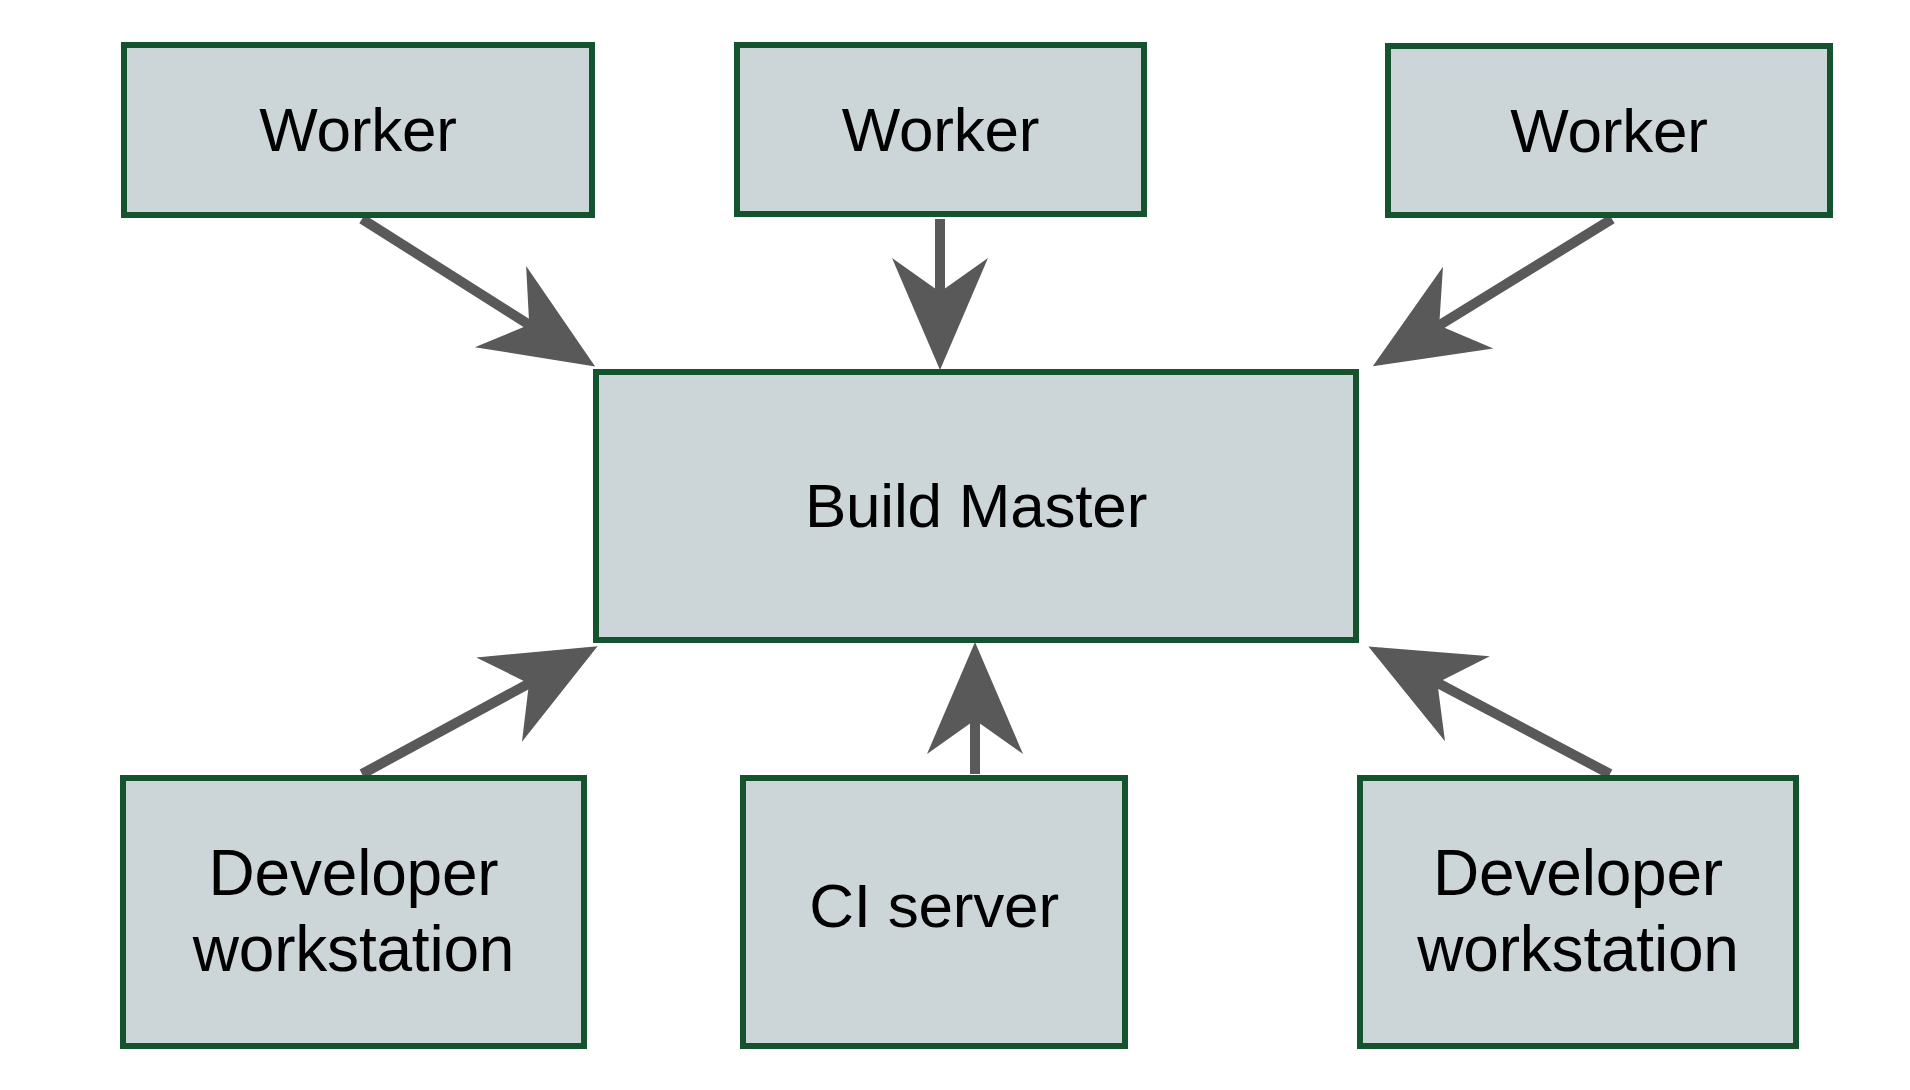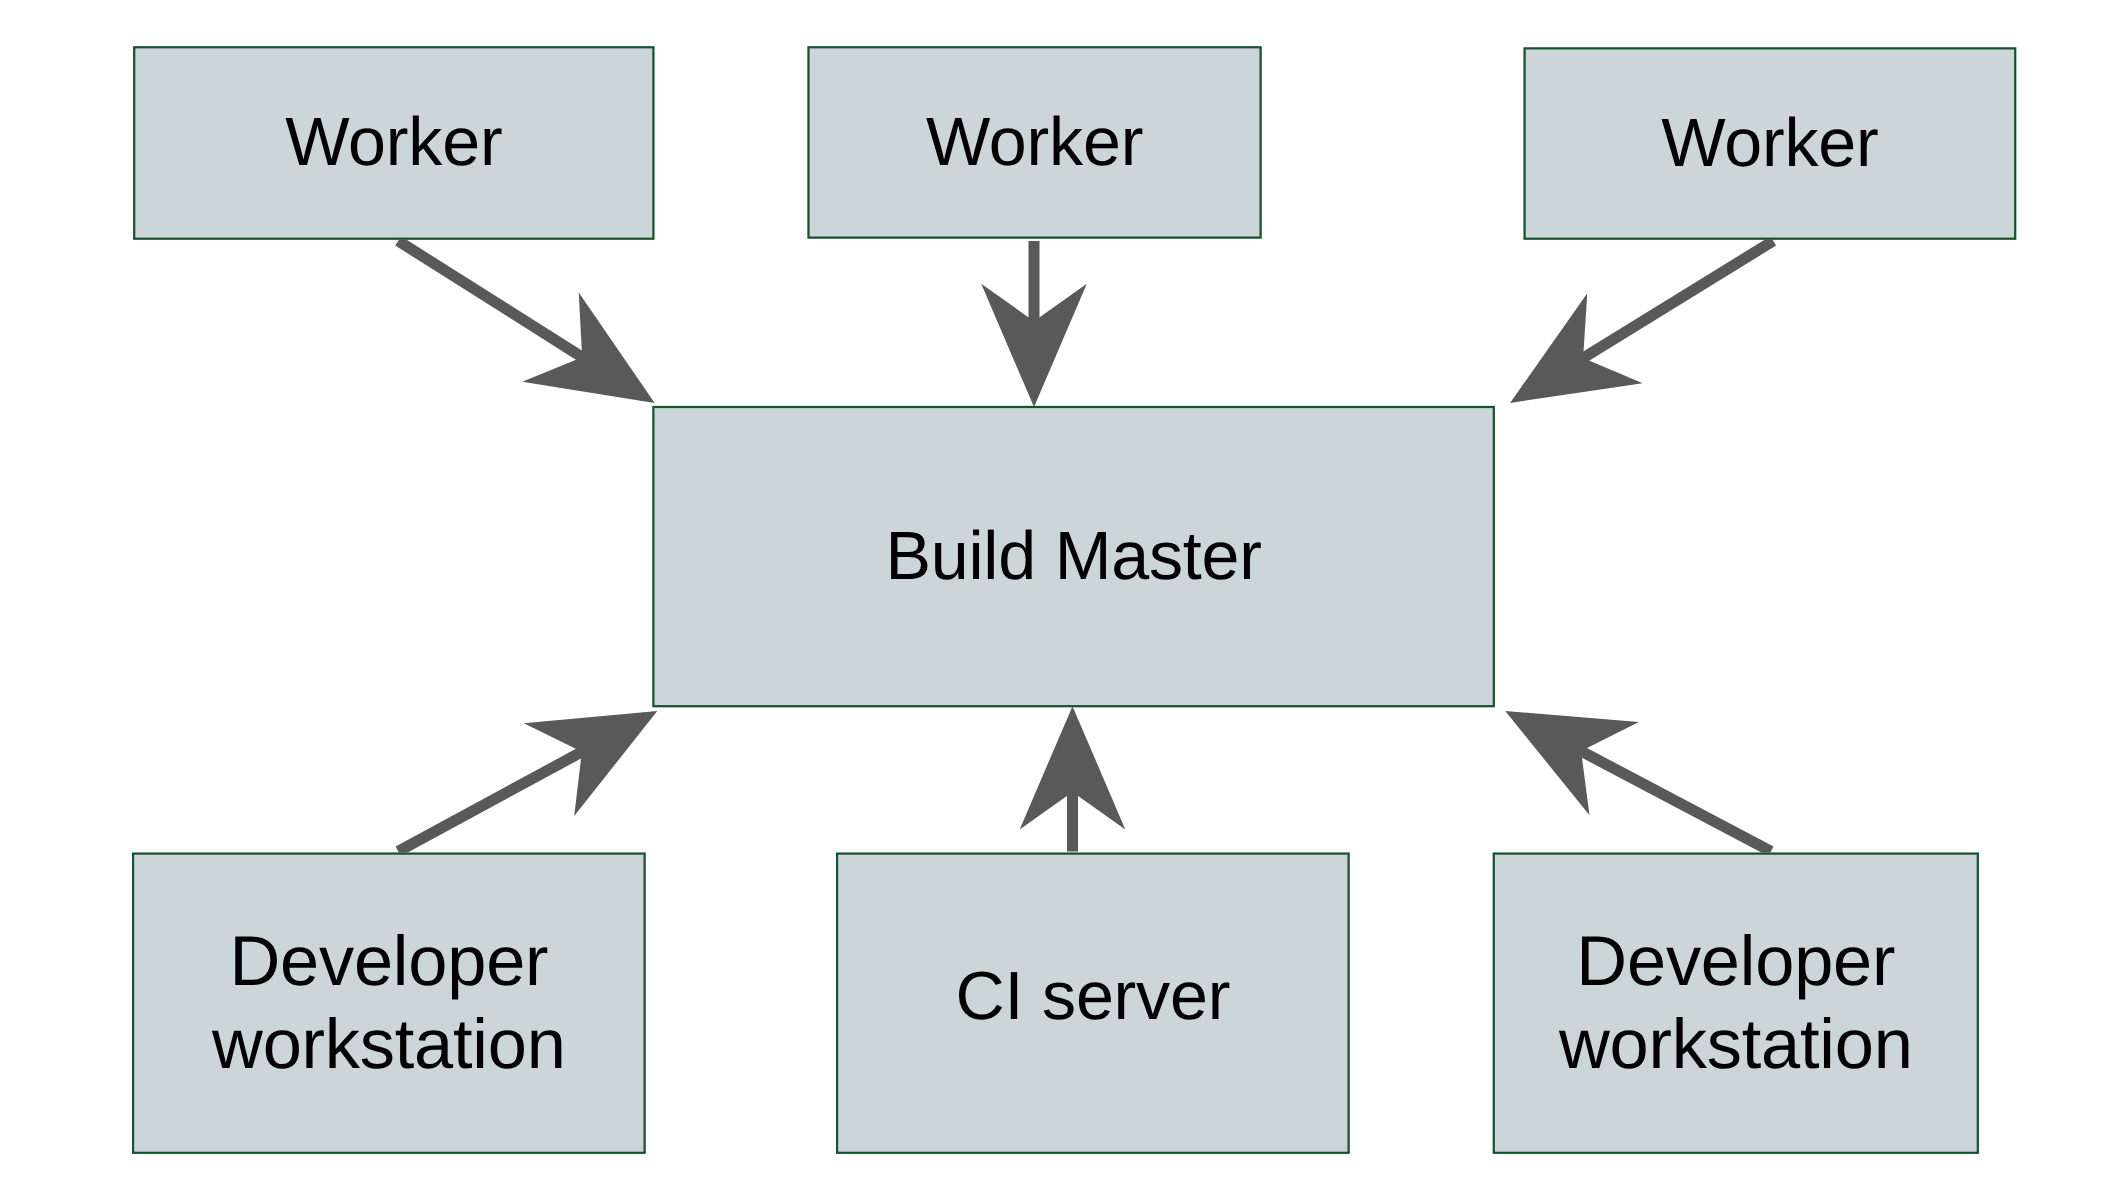--- a/index.html
+++ b/index.html
@@ -25,42 +25,42 @@
     left: 0;
     top: 0;
     width: 1910px;
     height: 1090px;
     pointer-events: none;
   }
   .node {
     position: absolute;
     box-sizing: border-box;
     background: #ccd6d9;
-    border: 2px solid #14532d;
+    border: 6px solid #14532d;
     display: flex;
     align-items: center;
     justify-content: center;
     text-align: center;
     color: #000000;
     z-index: 2;
   }
   .node-label {
     display: block;
     line-height: 1.18;
     white-space: pre-line;
     letter-spacing: -0.2px;
     padding: 0 8px;
   }
   
   .n-worker-1      { left: 121px;  top: 42px;  width: 474px; height: 176px; }
   .n-worker-2      { left: 734px;  top: 42px;  width: 413px; height: 175px; }
   .n-worker-3      { left: 1385px; top: 43px;  width: 448px; height: 175px; }
   .n-build-master  { left: 593px;  top: 369px; width: 766px; height: 274px; }
   .n-dev-left      { left: 120px;  top: 775px; width: 467px; height: 274px; }
-  .n-ci-server     { left: 760px;  top: 775px; width: 467px; height: 274px; }
+  .n-ci-server     { left: 740px;  top: 775px; width: 388px; height: 274px; }
   .n-dev-right     { left: 1357px; top: 775px; width: 442px; height: 274px; }
 
   .fs-worker       { font-size: 62px; }
   .fs-master       { font-size: 62px; }
   .fs-dev          { font-size: 64px; }
   .fs-ci           { font-size: 62px; }
 
   
   .n-ci-server .node-label { transform: translateY(-6px); }
 </style>

